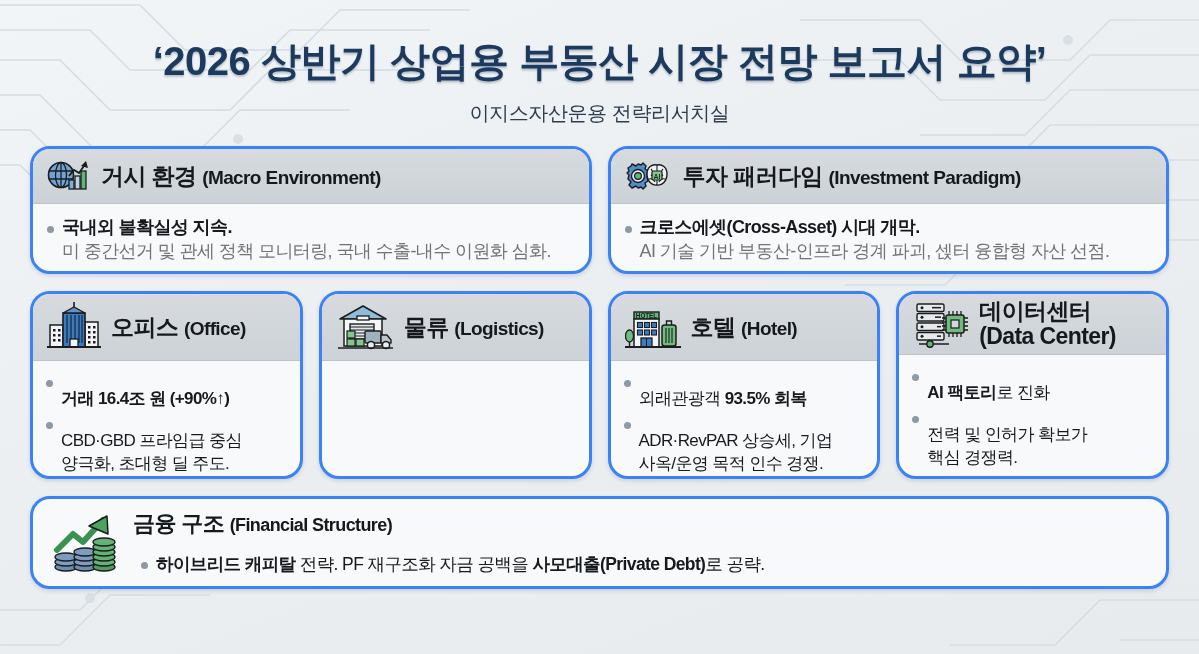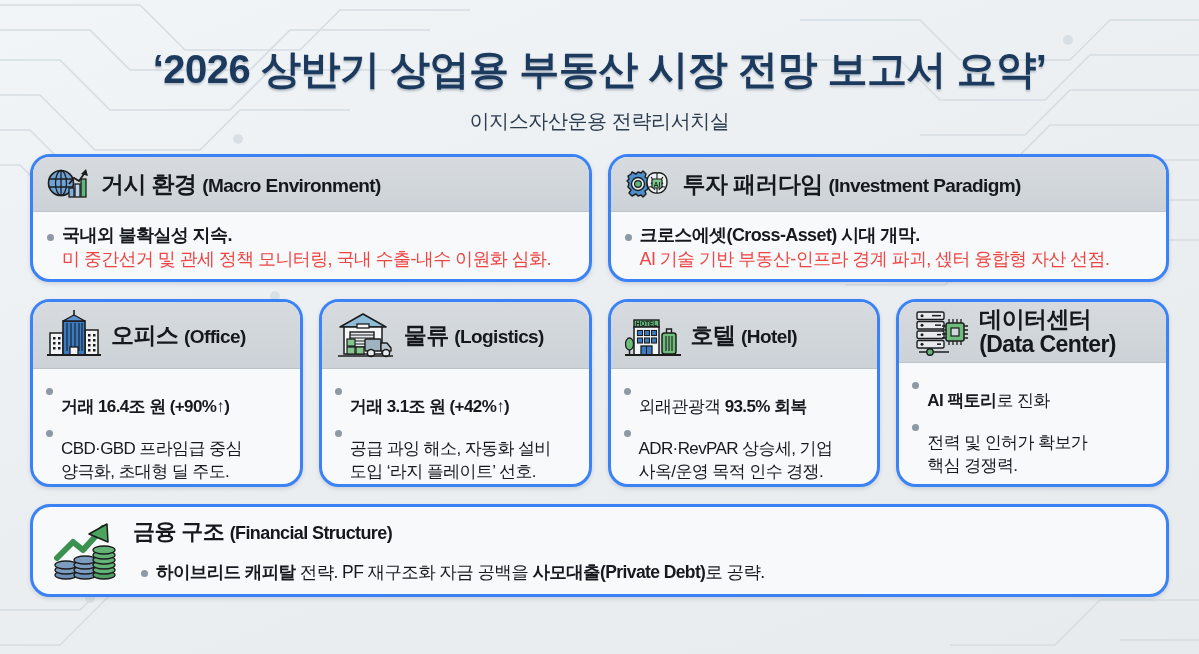--- a/index.html
+++ b/index.html
@@ -20,21 +20,21 @@
     z-index: 0;
     background: linear-gradient(160deg, #f2f5f7 0%, #eceff2 45%, #e7ebee 100%);
   }
   #bg-pattern svg { position: absolute; inset: 0; width: 100%; height: 100%; }
 
   #page {
     position: relative;
     z-index: 2;
     width: 1199px;
     height: 654px;
-    padding: 8px 30px;
+    padding: 0 30px;
   }
 
   
   .header { text-align: center; padding-top: 34px; }
   .main-title {
     font-size: 40px;
     font-weight: bold;
     color: #1b3a5e;
     letter-spacing: -0.5px;
     text-shadow: 0 2px 2px rgba(120,135,150,0.45);
@@ -83,21 +83,21 @@
 
   
   .bullet-row { display: flex; gap: 8px; align-items: flex-start; }
   .bullet-row + .bullet-row { margin-top: 3px; }
   .dot {
     width: 7px; height: 7px; border-radius: 50%;
     background: #8d99a4; flex: none; margin-top: 10px;
   }
   .btext { font-size: 17.5px; color: #16191d; letter-spacing: -0.6px; line-height: 1.33; }
   .btext b { font-weight: bold; }
-  .sub-line { font-size: 17.5px; color: #ef4444; letter-spacing: -0.6px; line-height: 1.33; padding-left: 15px; }
+  .sub-line { font-size: 17.5px; color: #737373; letter-spacing: -0.6px; line-height: 1.33; padding-left: 15px; }
 
   
   .row-top { display: flex; gap: 16px; margin-top: 19px; height: 128px; }
   .row-top > .card { flex: 1; }
   .row-mid { display: flex; gap: 16px; margin-top: 17px; height: 188px; }
   .row-mid > .card { flex: 1; }
   .row-bot { margin-top: 17px; height: 93px; }
 
   
   .row-top .btext, .row-top .sub-line { font-size: 18px; }
@@ -299,33 +299,20 @@
           <path d="M45,34 h6 l4,5 v3 h-10 z" fill="#b9c6d0" stroke="#1c1c1c" stroke-width="1.4" stroke-linejoin="round"></path>
           <circle cx="35" cy="44" r="3.6" fill="#e8edf1" stroke="#1c1c1c" stroke-width="1.5"></circle>
           <circle cx="50" cy="44" r="3.6" fill="#e8edf1" stroke="#1c1c1c" stroke-width="1.5"></circle>
           <path d="M2,47 H57" stroke="#1c1c1c" stroke-width="1.6"></path>
         </svg>
         <div class="card-title">
           <span>물류</span>
           <span class="en">(Logistics)</span>
         </div>
       </div>
-      <div class="card-body">
-        <div class="bullet-row">
-          <span class="dot"></span>
-          <span class="btext"><b>거래 3.1조 원 (+42%↑)</b></span>
-        </div>
-        <div class="bullet-row">
-          <span class="dot"></span>
-          <span class="btext">
-            <span>공급 과잉 해소, 자동화 설비</span><br>
-            <span>도입 ‘라지 플레이트’ 선호.</span>
-          </span>
-        </div>
-      </div>
     </div>
 
     <div class="card">
       <div class="card-head">
         <svg class="icon" width="56" height="52" viewBox="0 0 56 52">
           <rect x="9" y="11" width="25" height="7" fill="#5fb678" stroke="#1c1c1c" stroke-width="1.4"></rect>
           <text x="21.5" y="17" font-size="6.3" font-weight="bold" text-anchor="middle" fill="#1c1c1c" font-family="Liberation Sans, sans-serif">HOTEL</text>
           <rect x="9" y="18" width="25" height="28" fill="#f2f5f7" stroke="#1c1c1c" stroke-width="1.5"></rect>
           <g fill="#3a7cc4" stroke="#1c1c1c" stroke-width="1.1">
             <rect x="12.5" y="21.5" width="5" height="5"></rect>

